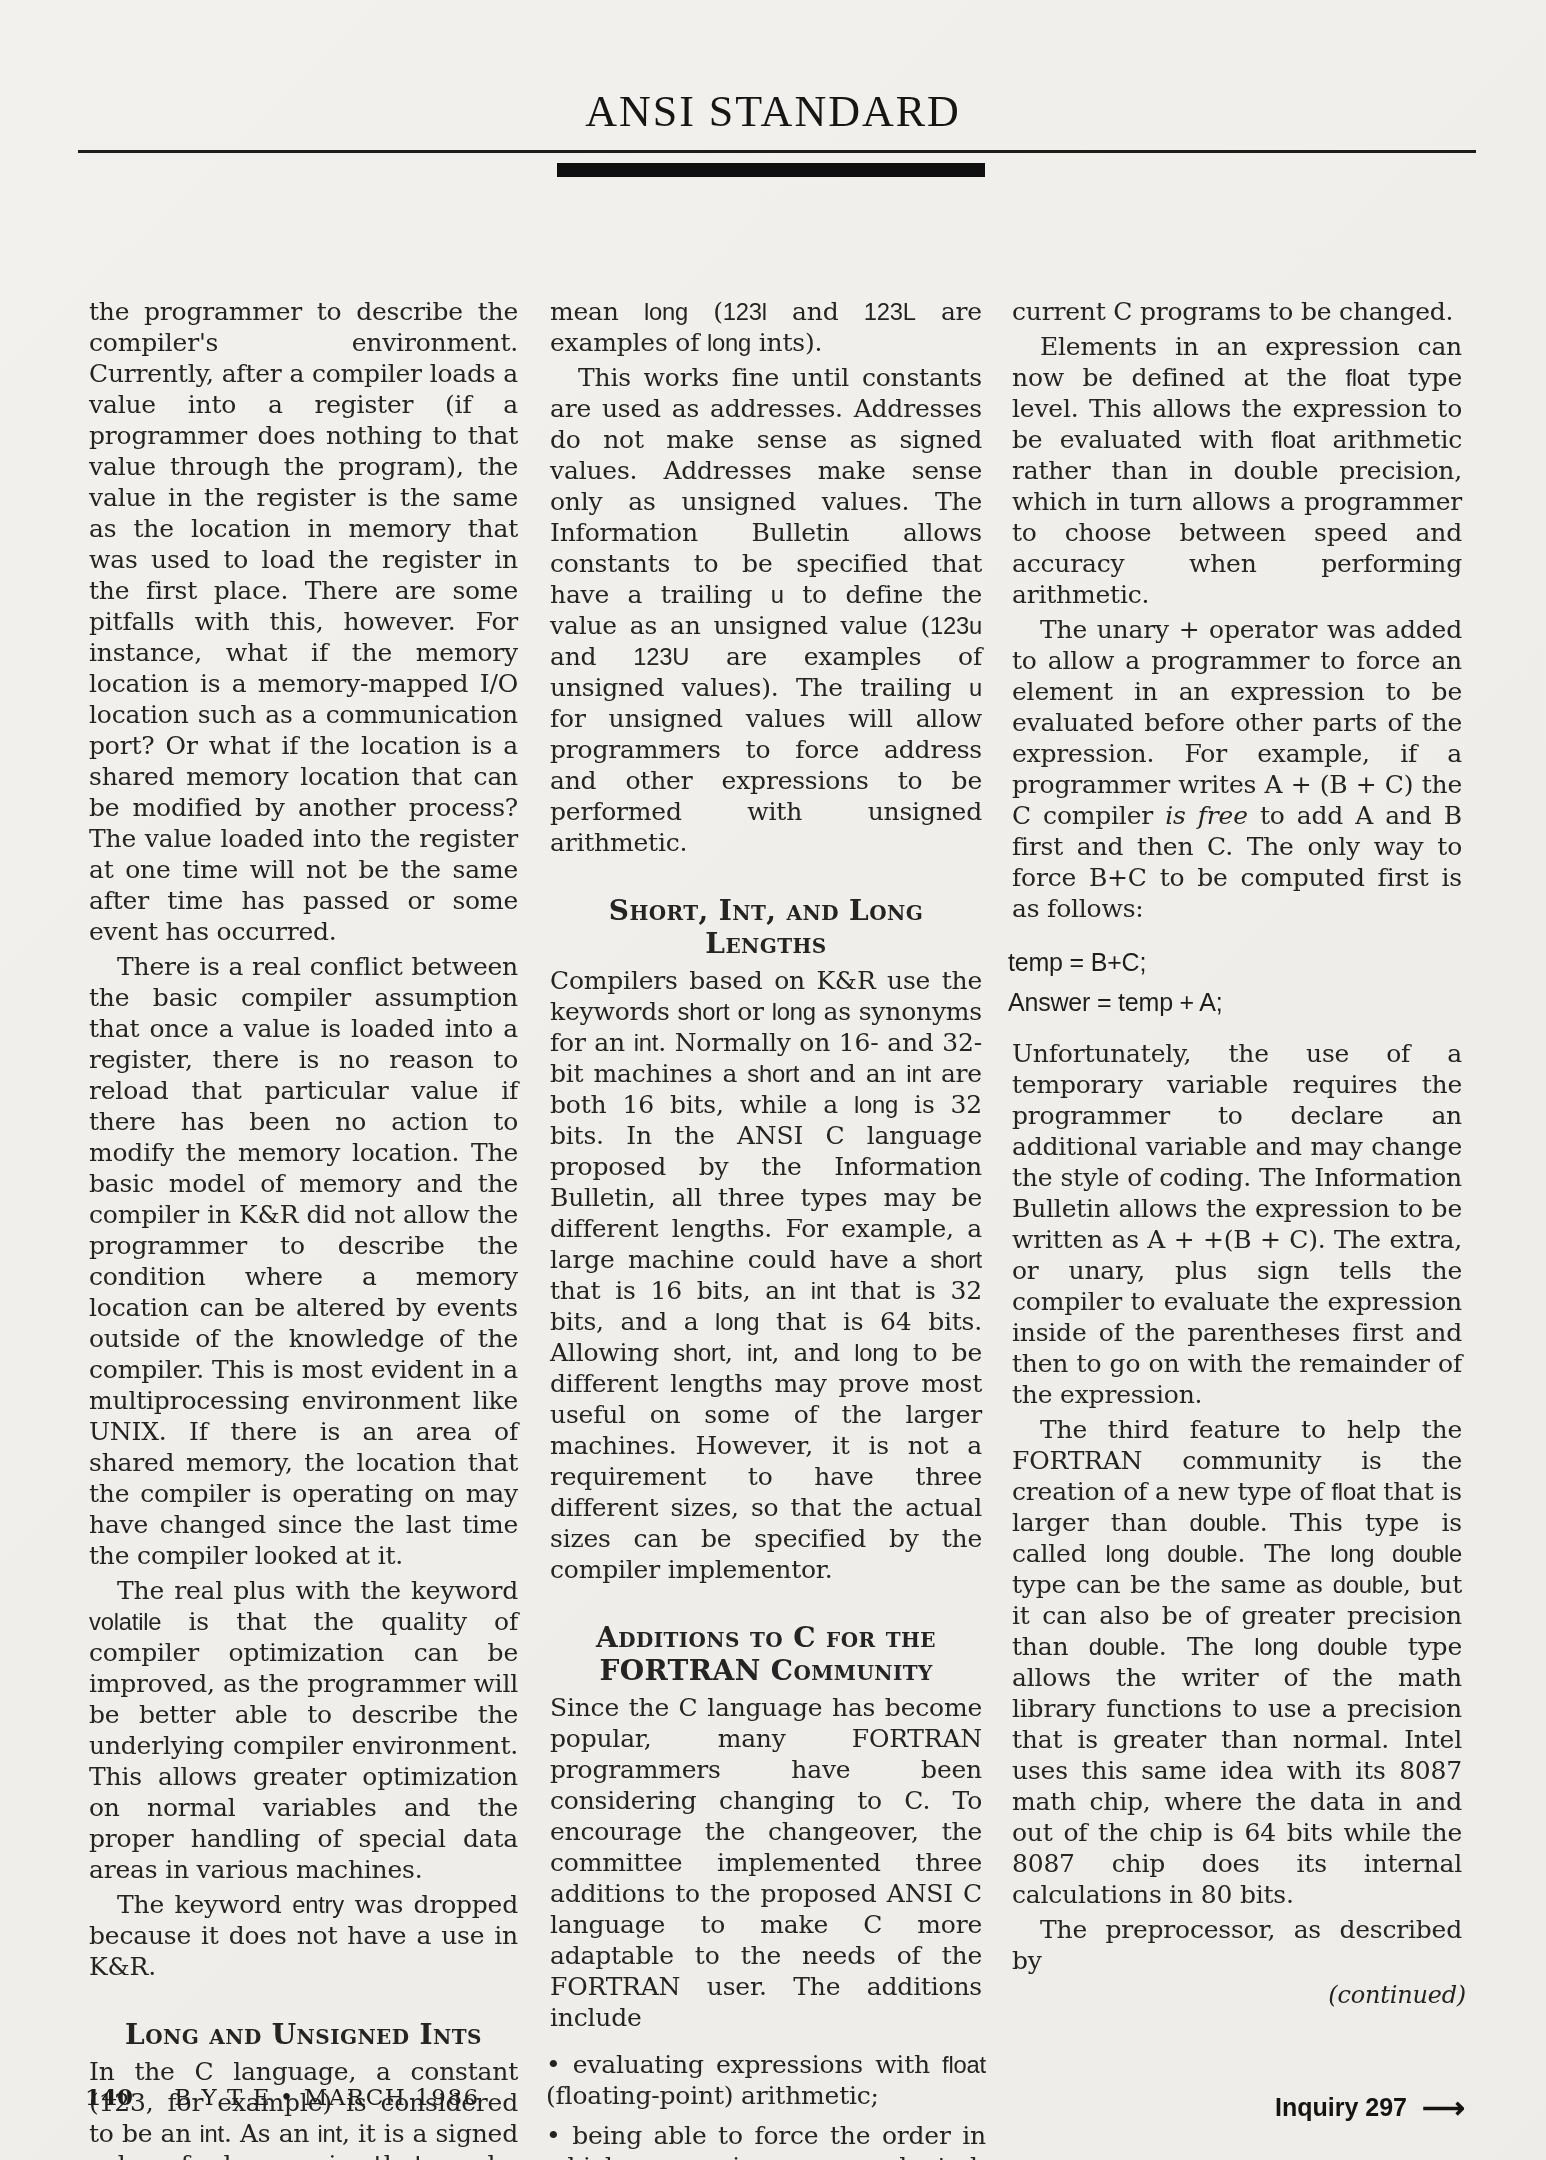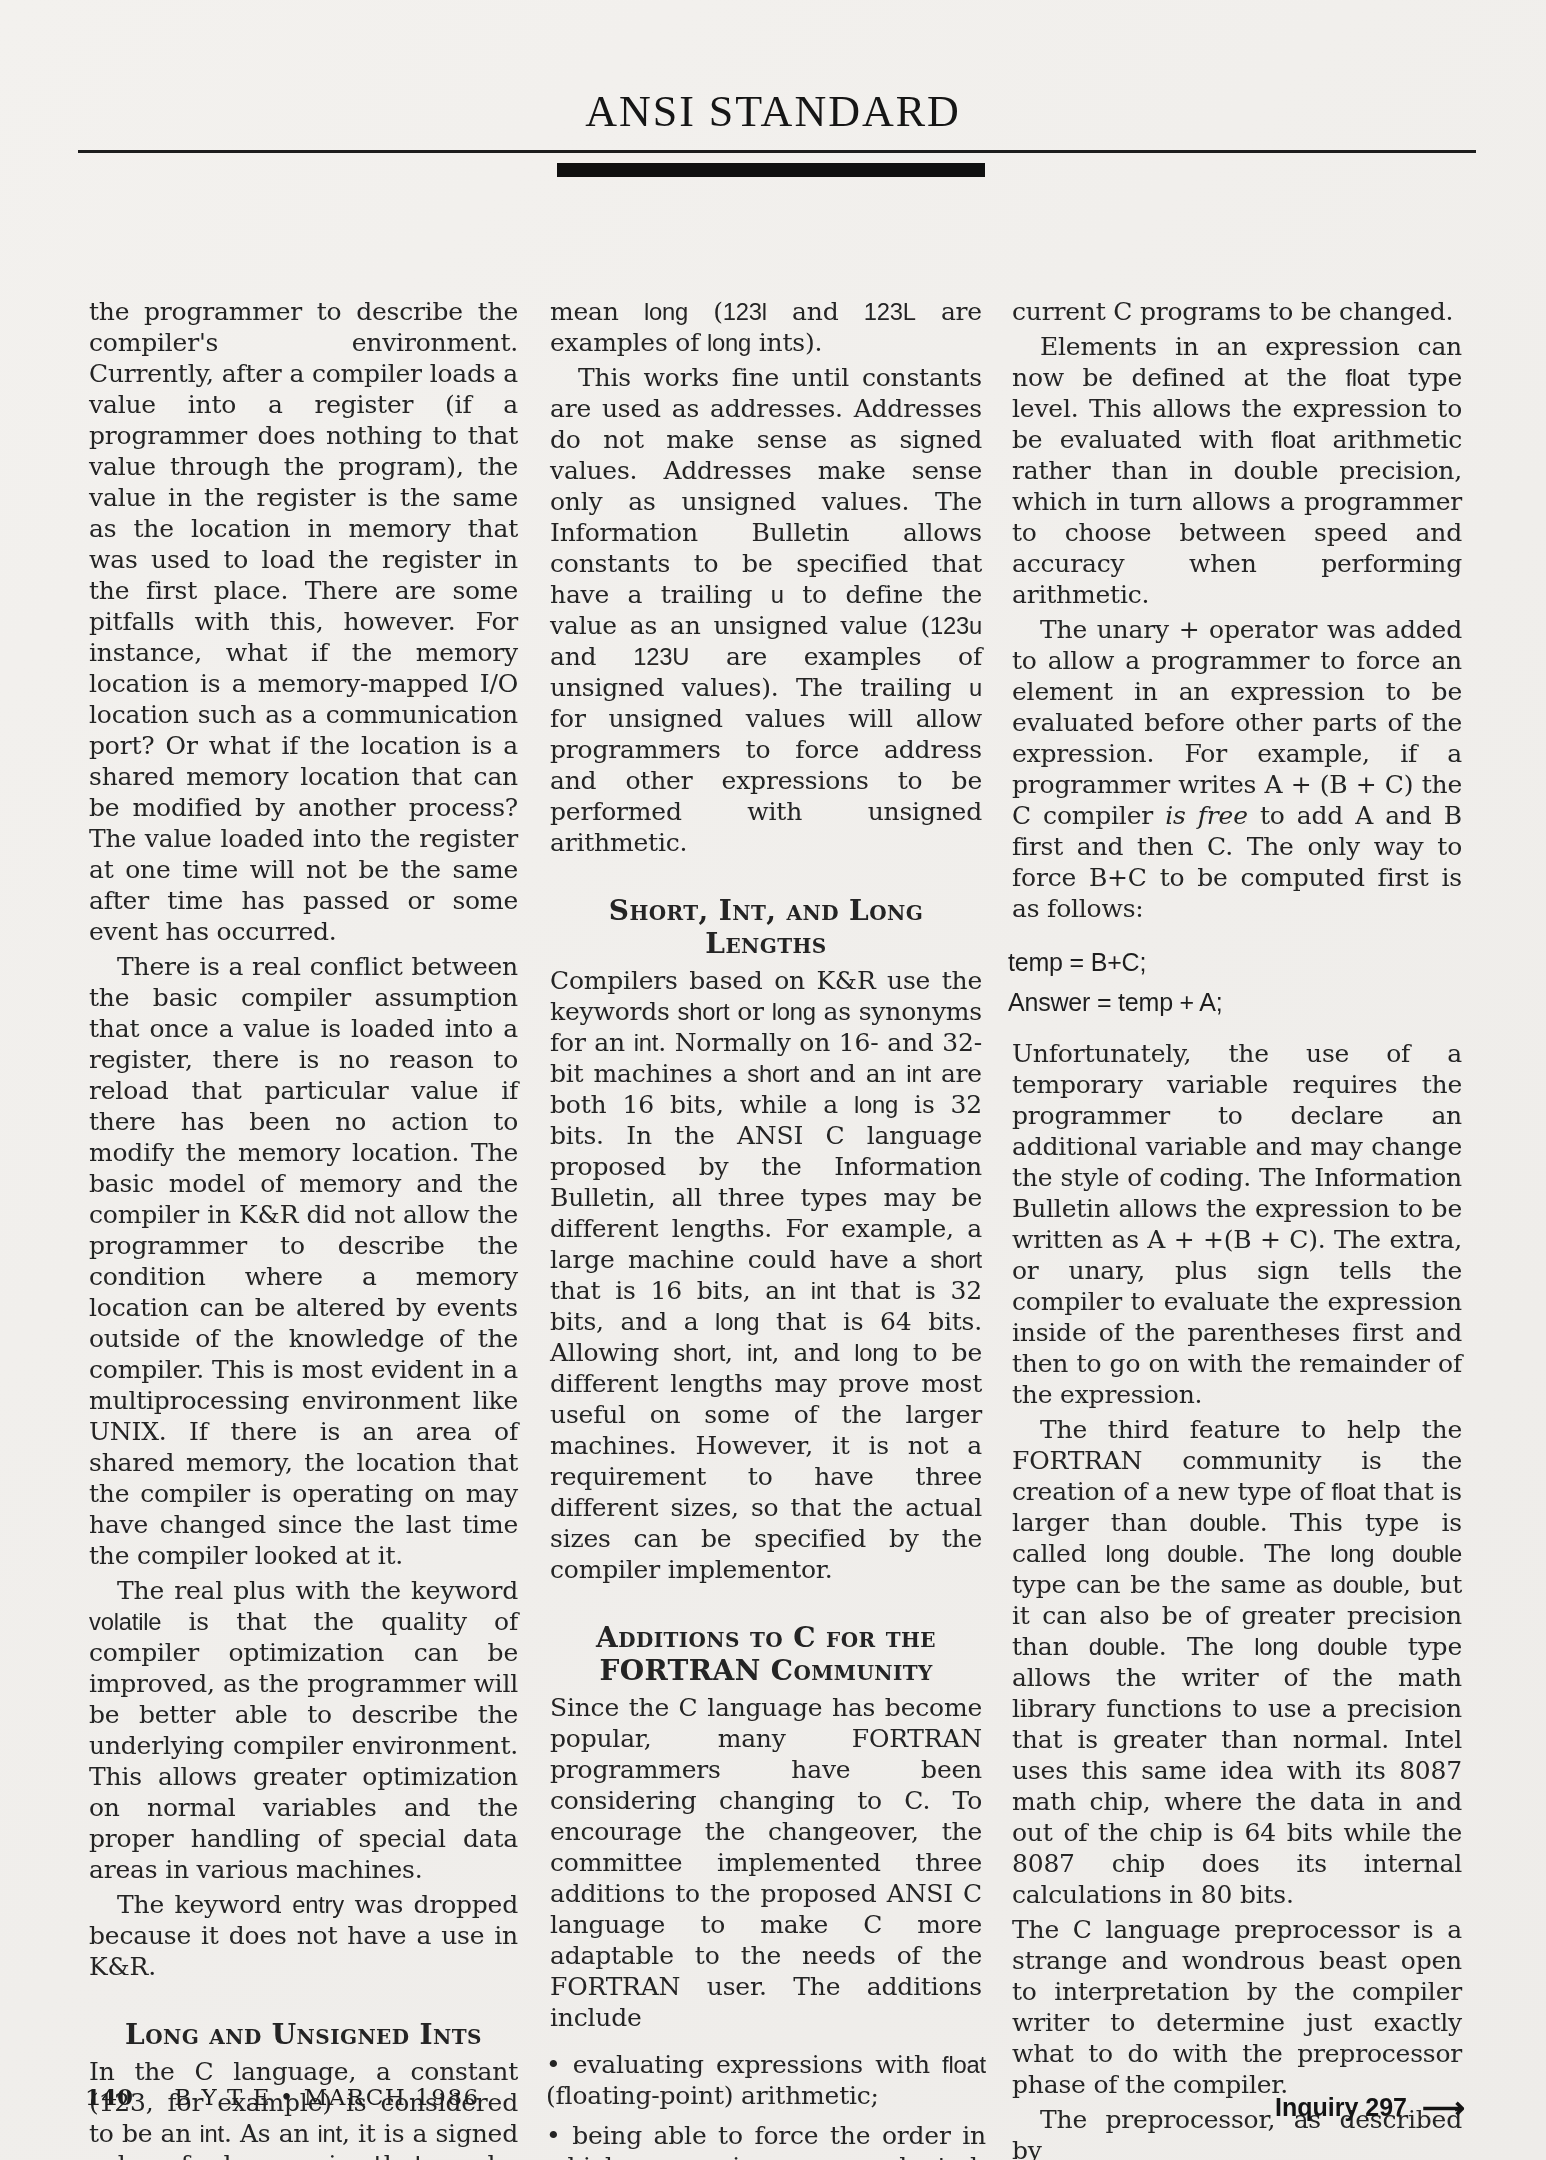--- a/index.html
+++ b/index.html
@@ -109,21 +109,20 @@
       <p class="bullet">• creating a new type of <span class="code">float</span> larger than .</p>
     </div>
   <div class="col" id="col-2">
       <p class="para">current C programs to be changed.</p>
       <p class="para indent">Elements in an expression can now be defined at the <span class="code">float</span> type level. This allows the expression to be evaluated with <span class="code">float</span> arithmetic rather than in double precision, which in turn allows a programmer to choose between speed and accuracy when performing arithmetic.</p>
       <p class="para indent">The unary + operator was added to allow a programmer to force an element in an expression to be evaluated before other parts of the expression. For example, if a programmer writes A + (B + C) the C compiler <em>is free</em> to add A and B first and then C. The only way to force B+C to be computed first is as follows:</p>
       <pre class="codeblock">temp = B+C;
 Answer = temp + A;</pre>
       <p class="para">Unfortunately, the use of a temporary variable requires the programmer to declare an additional variable and may change the style of coding. The Information Bulletin allows the expression to be written as A + +(B + C). The extra, or unary, plus sign tells the compiler to evaluate the expression inside of the parentheses first and then to go on with the remainder of the expression.</p>
       <p class="para indent">The third feature to help the FORTRAN community is the creation of a new type of <span class="code">float</span> that is larger than <span class="code">double</span>. This type is called <span class="code">long double</span>. The <span class="code">long double</span> type can be the same as <span class="code">double</span>, but it can also be of greater precision than <span class="code">double</span>. The <span class="code">long double</span> type allows the writer of the math library functions to use a precision that is greater than normal. Intel uses this same idea with its 8087 math chip, where the data in and out of the chip is 64 bits while the 8087 chip does its internal calculations in 80 bits.</p>
-      <p class="para">The C language preprocessor is a strange and wondrous beast open to interpretation by the compiler writer to determine just exactly what to do with the preprocessor phase of the compiler.</p>
       <p class="para indent">The preprocessor, as described by</p>
       <p class="continued">(continued)</p>
     </div>
 
   <div class="footer-left">
     <span class="pagenum">140</span>
     <span class="mag">B Y T E  •  MARCH 1986</span>
   </div>
 
   <div class="footer-right">

